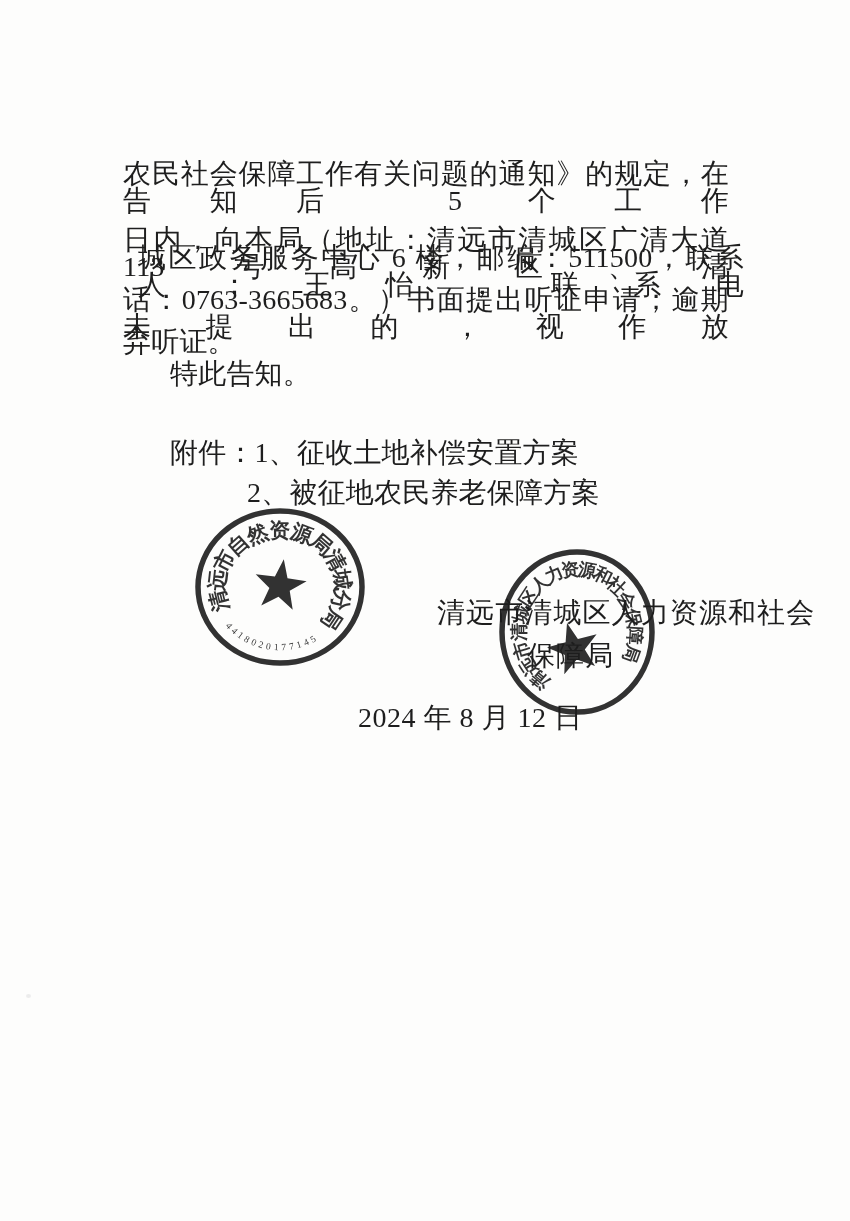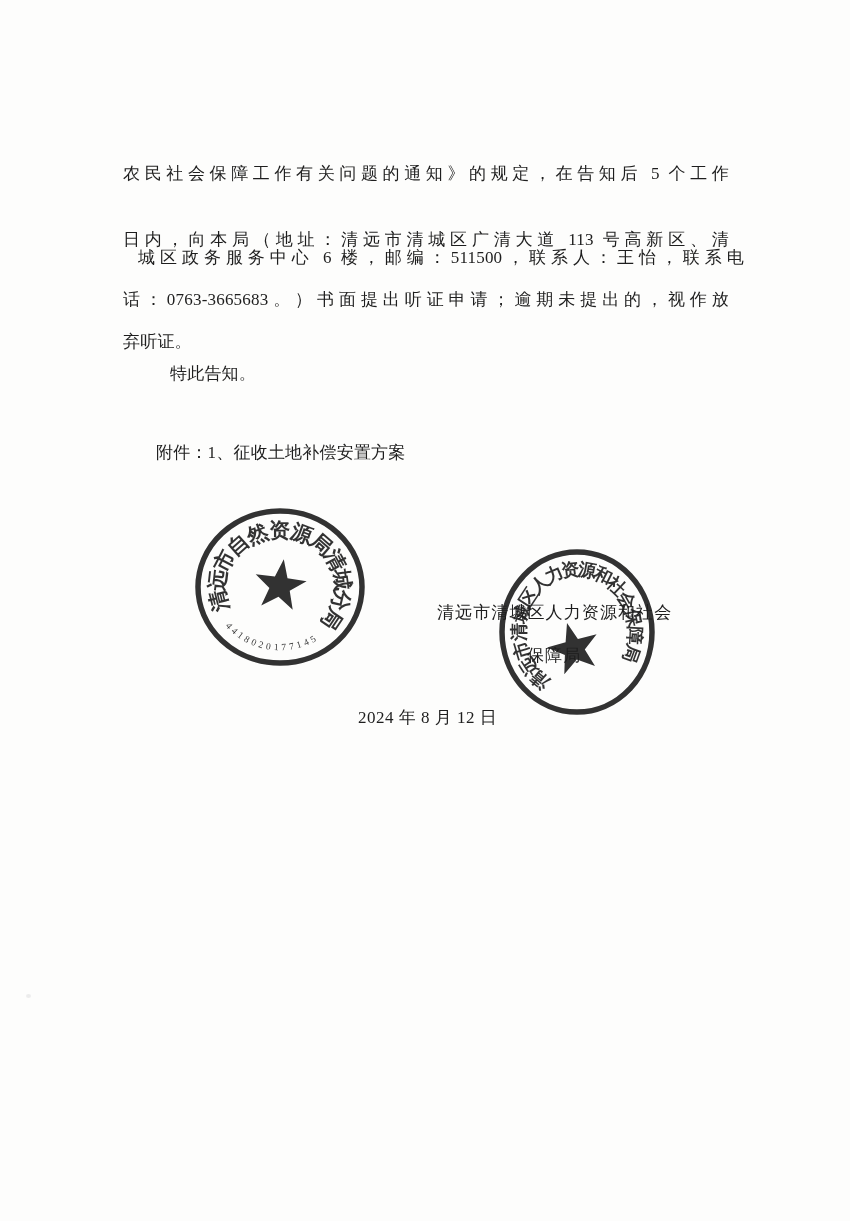--- a/index.html
+++ b/index.html
@@ -7,21 +7,21 @@
     width:850px;height:1221px;
     background:#fdfdfc;
     overflow:hidden;
     position:relative;
     font-family:"Liberation Serif","DejaVu Serif",serif;
     color:#1e1e1e;
   }
   .page{position:absolute;inset:0;}
   .line{
     position:absolute;
-    font-size:17px;
+    font-size:28px;
     line-height:27px;
     white-space:pre;
     letter-spacing:0.2px;
   }
   .just{
     width:606px;
     white-space:normal;
     text-align:justify;
     text-align-last:justify;
     text-justify:inter-ideograph;
@@ -39,21 +39,22 @@
 <div class="page">
 
   <div class="line just" style="left:123px;top:160px;">农民社会保障工作有关问题的通知》的规定，在告知后 5 个工作</div>
   <div class="line just" style="left:123px;top:202px;margin-top:24px;">日内，向本局（地址：清远市清城区广清大道 113 号高新区、清</div>
   <div class="line just" style="left:138px;top:244px;">城区政务服务中心 6 楼，邮编：511500，联系人：王怡，联系电</div>
   <div class="line just" style="left:123px;top:286px;">话：0763-3665683。）书面提出听证申请；逾期未提出的，视作放</div>
   <div class="line" style="left:123px;top:328px;">弃听证。</div>
 
   <div class="line" style="left:170px;top:360px;">特此告知。</div>
 
-  <div class="line" style="left:156px;top:439px;">附件：1、征收土地补偿安置方案</div>
+  <div class="line" style="left:170px;top:439px;">附件：1、征收土地补偿安置方案</div>
+  <div class="line" style="left:247px;top:479px;">2、被征地农民养老保障方案</div>
 
   <div class="line org" style="left:437px;top:599px;">清远市清城区人力资源和社会</div>
   <div class="line org" style="left:527px;top:642px;">保障局</div>
 
   <div class="line" style="left:358px;top:704px;letter-spacing:0.5px;">2024 年 8 月 12 日</div>
 
   <svg id="seals-svg" width="850" height="1221">
       <g opacity="0.9">
         <ellipse cx="280" cy="587" rx="82" ry="76" fill="none" stroke="#1d1d1d" stroke-width="5.5"></ellipse>
         <text x="218.9" y="600.8" dy="0.35em" text-anchor="middle" font-size="21" font-weight="bold" fill="#1d1d1d" transform="rotate(-104.0 218.9 600.8)">清</text>

